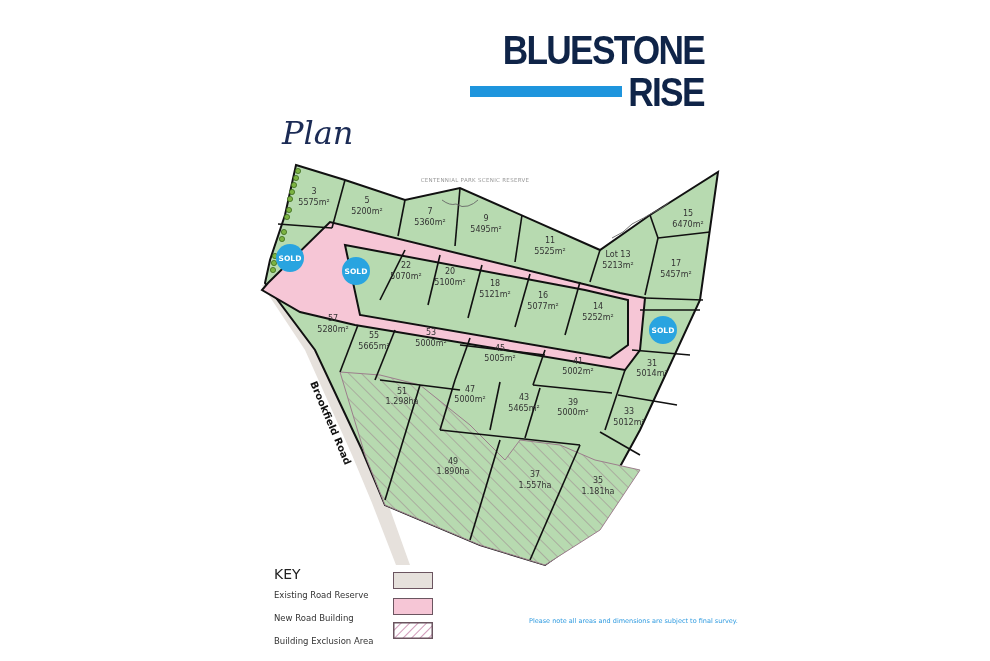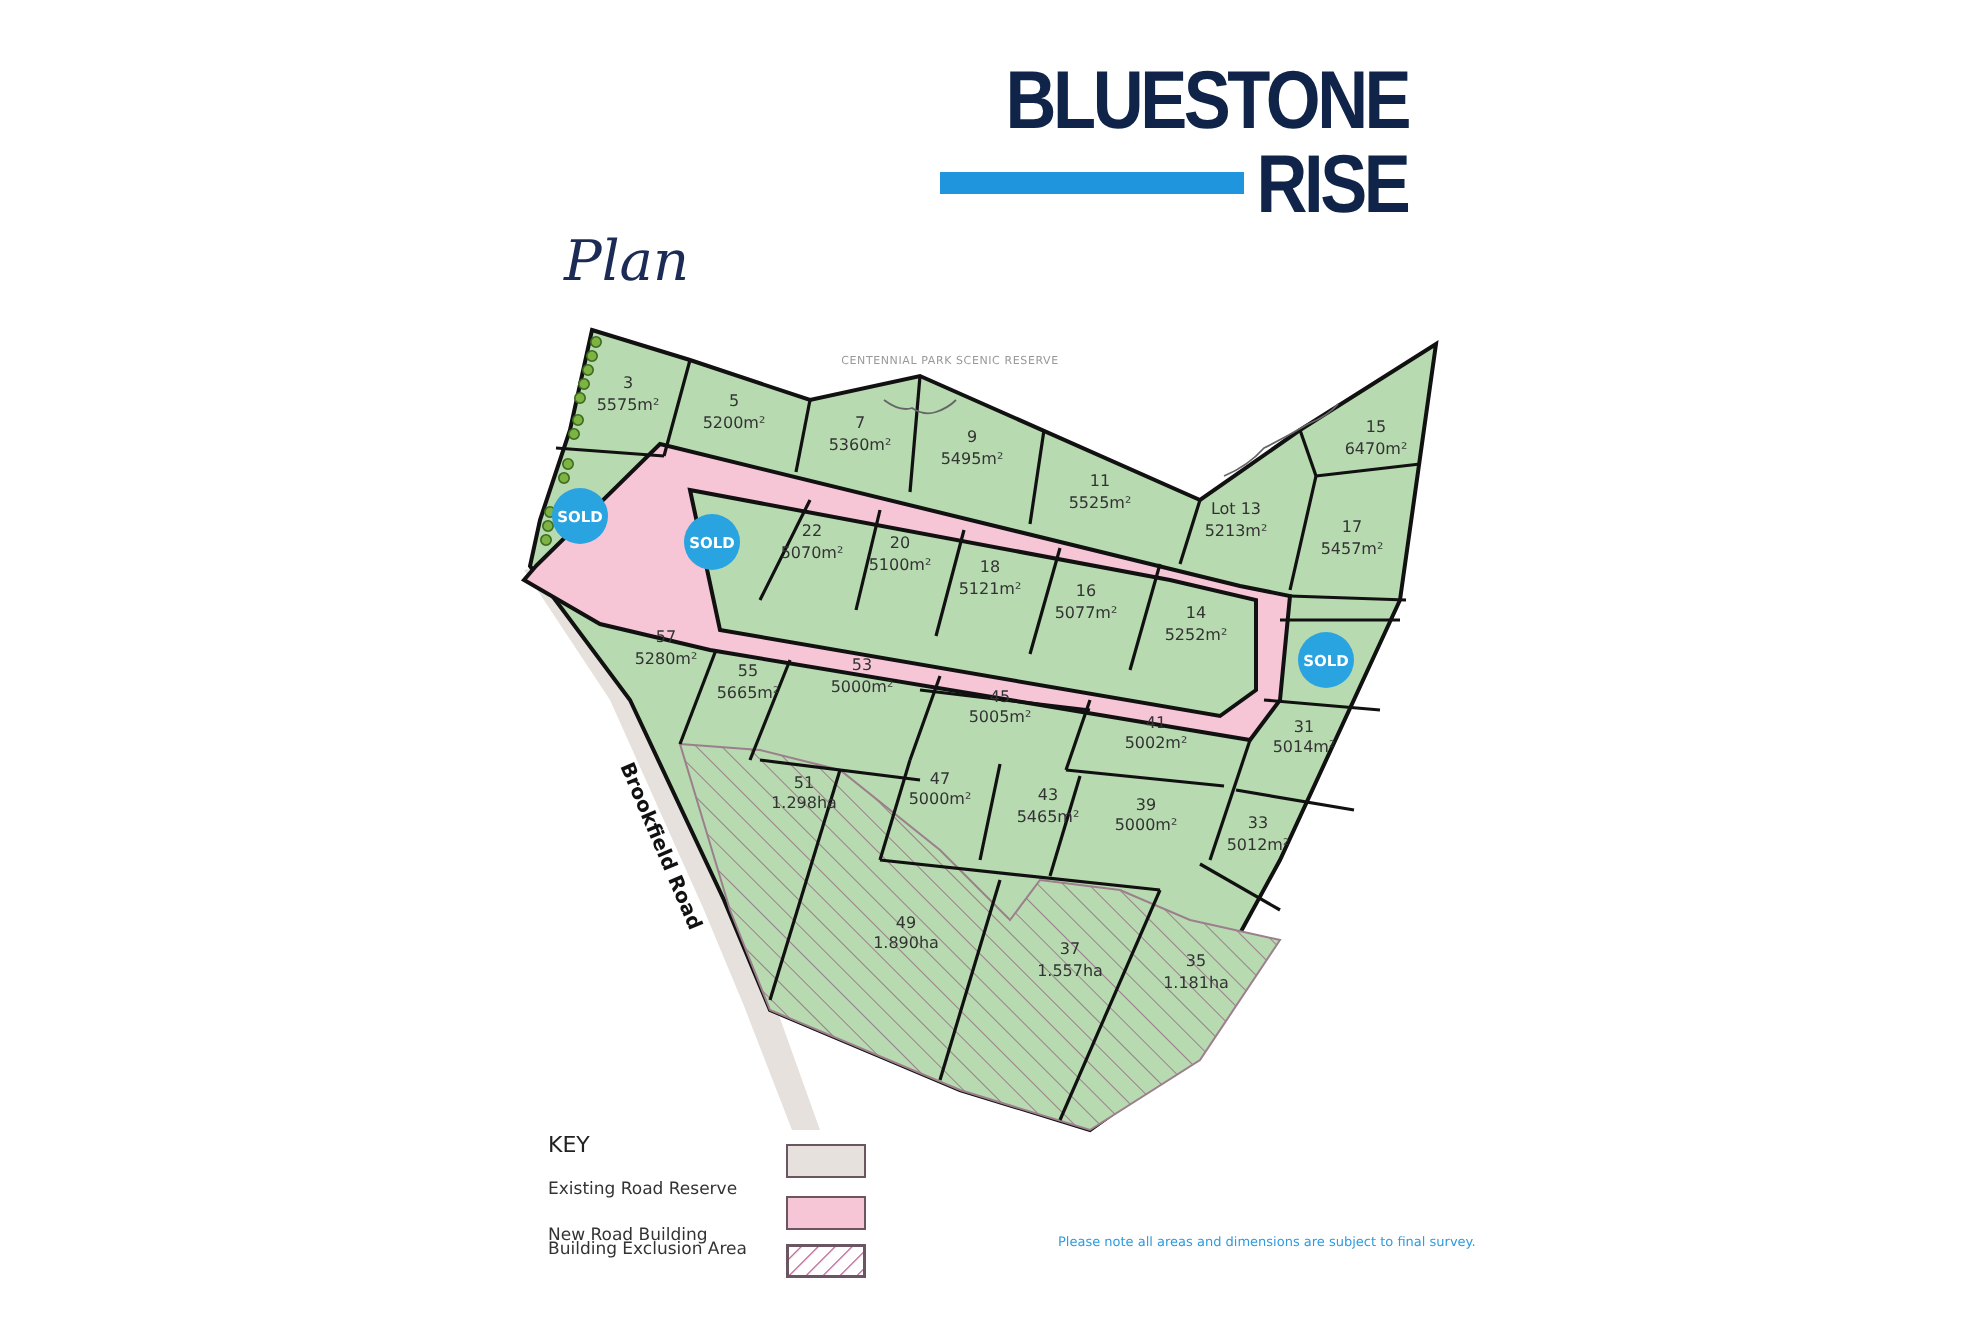--- a/index.html
+++ b/index.html
@@ -1,27 +1,27 @@
 <!DOCTYPE html>
 <html><head>
 <meta charset="utf-8">
 <style>
   html, body { margin: 0; padding: 0; background: #ffffff; }
   body { width: 990px; height: 661px; position: relative; overflow: hidden; font-family: "DejaVu Sans", sans-serif; }
   .title { position: absolute; right: 286px; font-family: "Liberation Sans", sans-serif; font-weight: bold; color: #0f2448; font-size: 41px; letter-spacing: -2px; line-height: 1; transform: scaleX(0.86); transform-origin: right center; }
   .title-1 { top: 30px; }
   .title-2 { top: 72px; }
   .blue-bar { position: absolute; left: 470px; top: 86px; width: 152px; height: 11px; }
-  .plan-script { position: absolute; left: 282px; top: 114px; font-family: "DejaVu Serif", serif; font-style: italic; font-size: 28px; color: #1b2b55; }
+  .plan-script { position: absolute; left: 282px; top: 114px; font-family: "DejaVu Serif", serif; font-style: italic; font-size: 32px; color: #1b2b55; }
   svg.map { position: absolute; left: 0; top: 0; }
   .lot-label { font-family: "DejaVu Sans", sans-serif; font-size: 8px; fill: #333333; text-anchor: middle; }
   .reserve-label { font-family: "DejaVu Sans", sans-serif; font-size: 5.5px; fill: #999999; letter-spacing: 0.3px; text-anchor: middle; }
   .road-label { font-family: "DejaVu Sans", sans-serif; font-weight: bold; font-size: 10px; fill: #111111; }
   .sold-text { font-family: "DejaVu Sans", sans-serif; font-weight: bold; font-size: 7.5px; fill: #ffffff; text-anchor: middle; }
-  .key-title { position: absolute; left: 274px; top: 566px; font-family: "DejaVu Sans", sans-serif; font-size: 11px; color: #222222; }
+  .key-title { position: absolute; left: 274px; top: 566px; font-family: "DejaVu Sans", sans-serif; font-size: 14px; color: #222222; }
   .key-item { position: absolute; left: 274px; font-family: "DejaVu Sans", sans-serif; font-size: 8.5px; color: #333333; }
   .swatch { position: absolute; left: 393px; width: 40px; height: 17px; border: 1.5px solid #6b5560; box-sizing: border-box; }
   .note { position: absolute; left: 485px; top: 617px; font-family: "DejaVu Sans", sans-serif; font-size: 6.5px; color: #2f9be0; margin-left: 44px; }
 </style>
 </head>
 <body>
 
 <div class="title title-1">BLUESTONE</div>
 <div class="title title-2">RISE</div>
 <div class="blue-bar" style="background:#1e95dd;"></div>
@@ -176,18 +176,18 @@
     <circle cx="663" cy="330" r="14" fill="#29a4e0"></circle>
     <text class="sold-text" x="663" y="333">SOLD</text>
   </g>
 </svg>
 
 <div class="key-title">KEY</div>
 <div class="key-item" style="top:590px;">Existing Road Reserve</div>
 <div class="swatch" style="top:572px; background:#e6e1dc;"></div>
 <div class="key-item" style="top:613px;">New Road Building</div>
 <div class="swatch" style="top:598px; background:#f6c6d6;"></div>
-<div class="key-item" style="top:620px;">Building Exclusion Area</div>
+<div class="key-item" style="top:636px;">Building Exclusion Area</div>
 <svg class="swatch" style="top:622px; padding:0; border:none;" width="40" height="17">
   <rect x="0.75" y="0.75" width="38.5" height="15.5" fill="url(#hatch-key)" stroke="#6b5560" stroke-width="1.5"></rect>
 </svg>
 
 <div class="note">Please note all areas and dimensions are subject to final survey.</div>
 
 </body></html>

